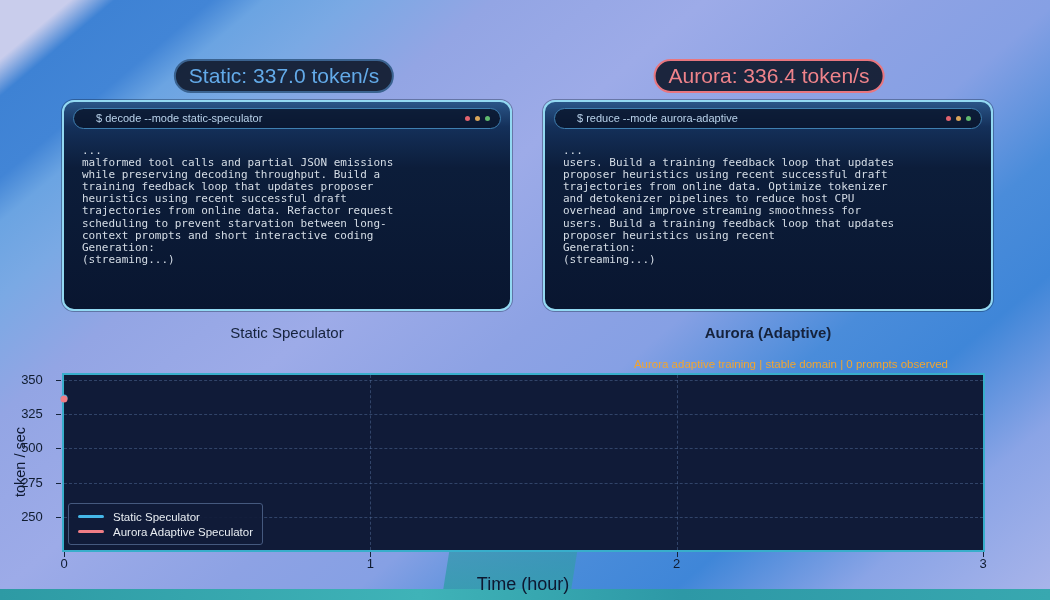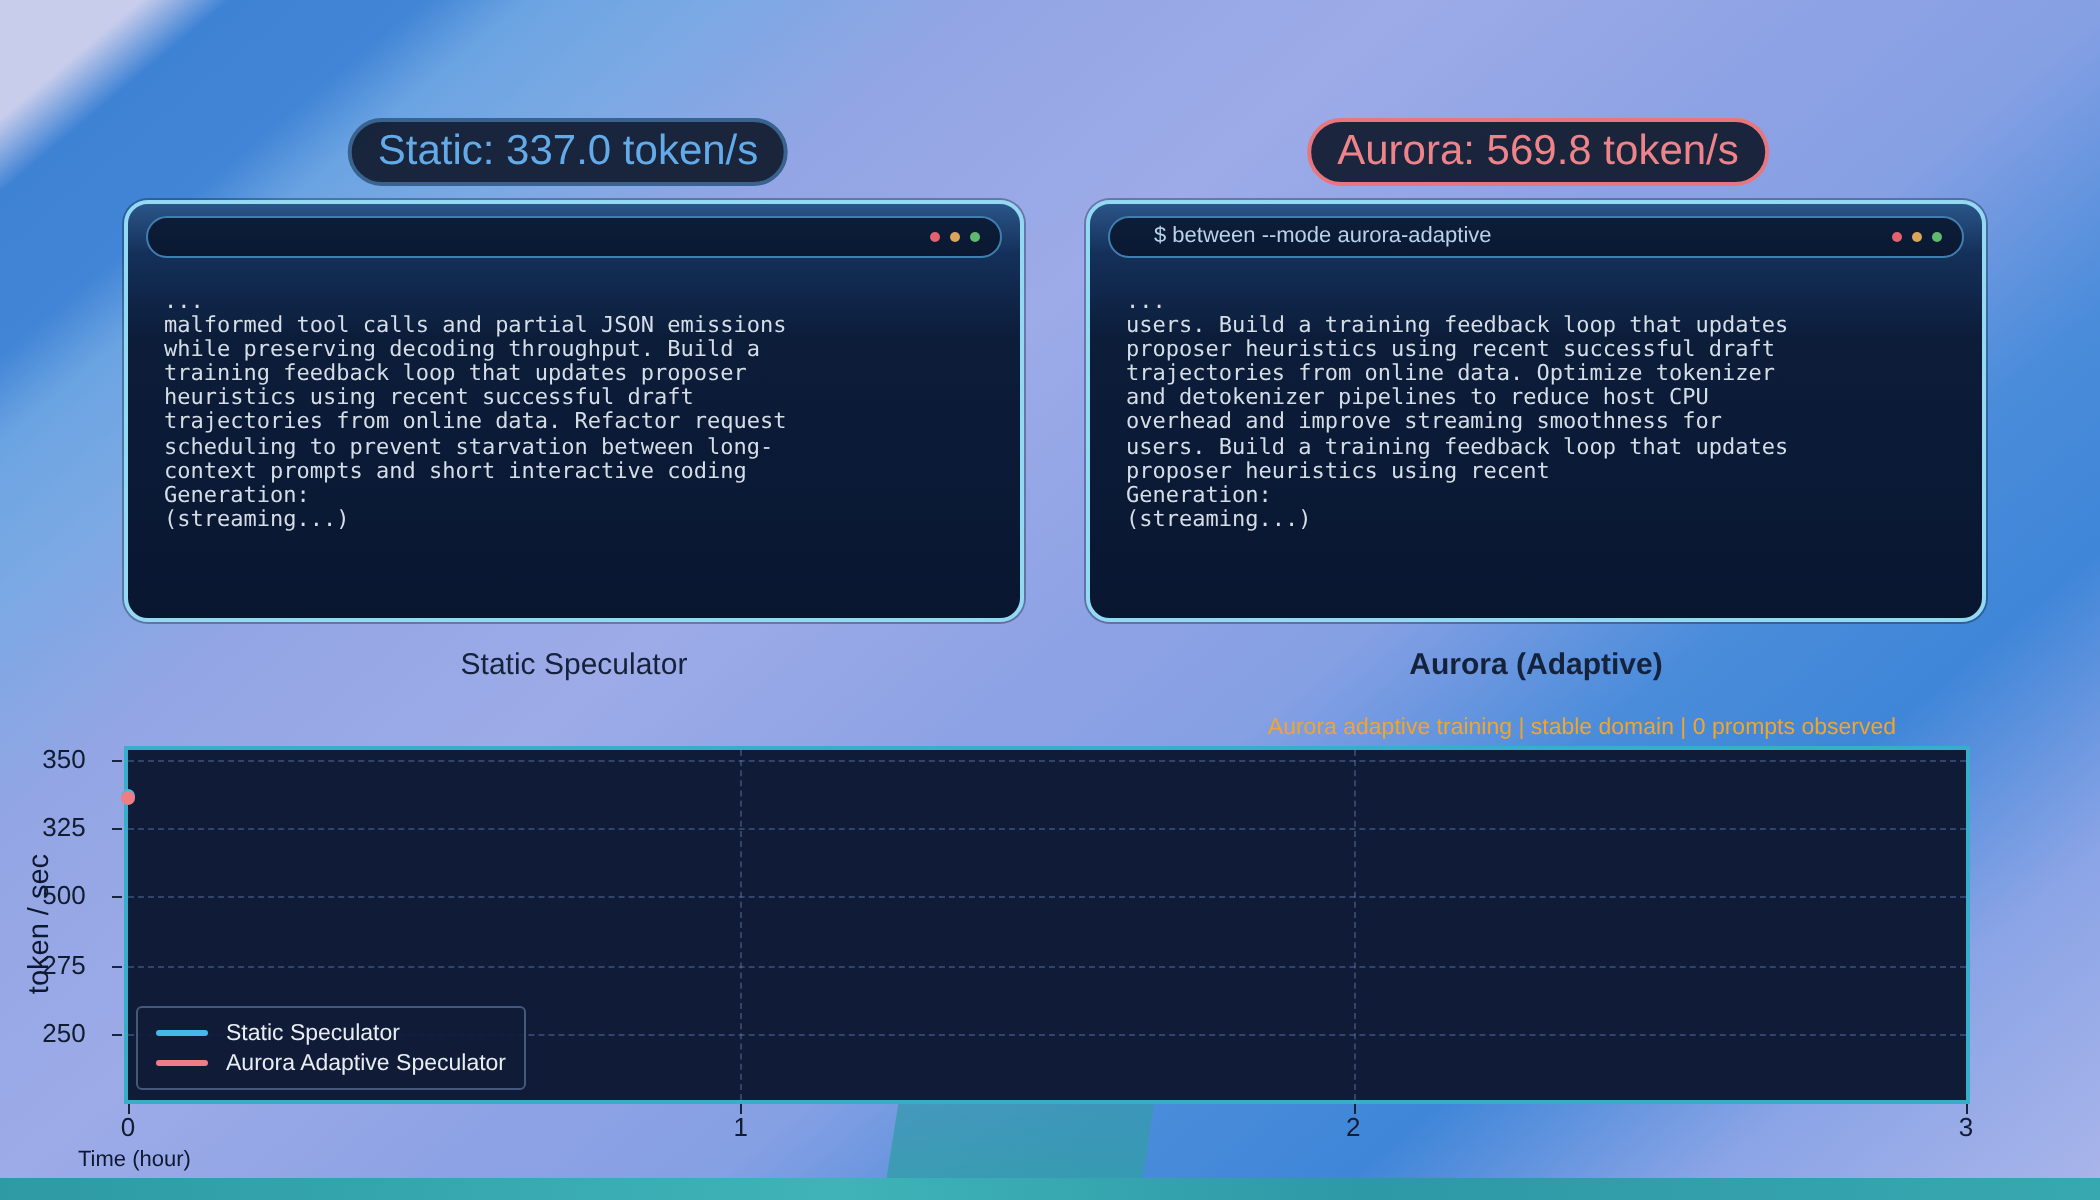--- a/index.html
+++ b/index.html
@@ -60,64 +60,65 @@
 
   .tick-label { position:absolute; color:#101c30; font-size:13px; z-index:2; }
   .tick-label.y { width:44px; text-align:center; }
   .tick-label.x { width:40px; text-align:center; }
   .tickmark-y { position:absolute; width:5px; height:0; border-top:1.5px solid #16243c; z-index:2; }
   .tickmark-x { position:absolute; width:0; height:5px; border-left:1.5px solid #16243c; z-index:2; }
 
   .axis-label-y { position:absolute; left:-58px; top:452px; width:160px; height:20px;
     text-align:center; font-size:14.5px; color:#0d1830;
     transform:rotate(-90deg); z-index:2; }
-  .axis-label-x { position:absolute; left:0; right:4px; top:574px; 
-    font-size:11px; color:#0d1830; z-index:2;margin-left:39px; }
+  .axis-label-x { position:absolute; left:0; right:4px; top:574px; text-align:center;
+    font-size:18px; color:#0d1830; z-index:2; }
 
   .legend { position:absolute; left:4px; bottom:5px; z-index:4;
     background:rgba(16,27,56,.92); border:1px solid #45597e; border-radius:3px;
     padding:5px 9px 5px 9px; }
   .legend-row { display:flex; align-items:center; gap:9px; height:15px; }
   .legend-row span { font-size:11.5px; color:#e8edf2; white-space:nowrap; }
   .legend-swatch { width:26px; height:3px; border-radius:2px; flex:0 0 auto; }
 </style>
 </head>
 <body>
 
 <div class="stage">
   <div class="bg-teal-band"></div>
   <div class="bg-bottom-strip"></div>
 
 
   <div class="badge badge-static" style="color: rgb(99, 170, 232); border-color: rgb(58, 98, 143);">Static: 337.0 token/s</div>
-  <div class="badge badge-aurora" style="color: rgb(239, 131, 138); border-color: rgb(232, 118, 127);">Aurora: 569.8 token/s</div>
+  <div class="badge badge-aurora" style="color: rgb(239, 131, 138); border-color: rgb(232, 118, 127);">Aurora: 336.4 token/s</div>
 
   <section class="term term-left">
     <div class="term-tab">
+      <span class="term-cmd">$ decode --mode static-speculator</span>
       <span class="term-dots">
         <i style="background: rgb(226, 99, 110);"></i>
         <i style="background: rgb(217, 166, 90);"></i>
         <i style="background: rgb(95, 186, 110);"></i>
       </span>
     </div>
     <pre class="term-body">...
 malformed tool calls and partial JSON emissions
 while preserving decoding throughput. Build a
 training feedback loop that updates proposer
 heuristics using recent successful draft
 trajectories from online data. Refactor request
 scheduling to prevent starvation between long-
 context prompts and short interactive coding
 Generation:
 (streaming...)</pre>
   </section>
 
   <section class="term term-right">
     <div class="term-tab">
-      <span class="term-cmd">$ between --mode aurora-adaptive</span>
+      <span class="term-cmd">$ reduce --mode aurora-adaptive</span>
       <span class="term-dots">
         <i style="background: rgb(226, 99, 110);"></i>
         <i style="background: rgb(217, 166, 90);"></i>
         <i style="background: rgb(95, 186, 110);"></i>
       </span>
     </div>
     <pre class="term-body">...
 users. Build a training feedback loop that updates
 proposer heuristics using recent successful draft
 trajectories from online data. Optimize tokenizer

